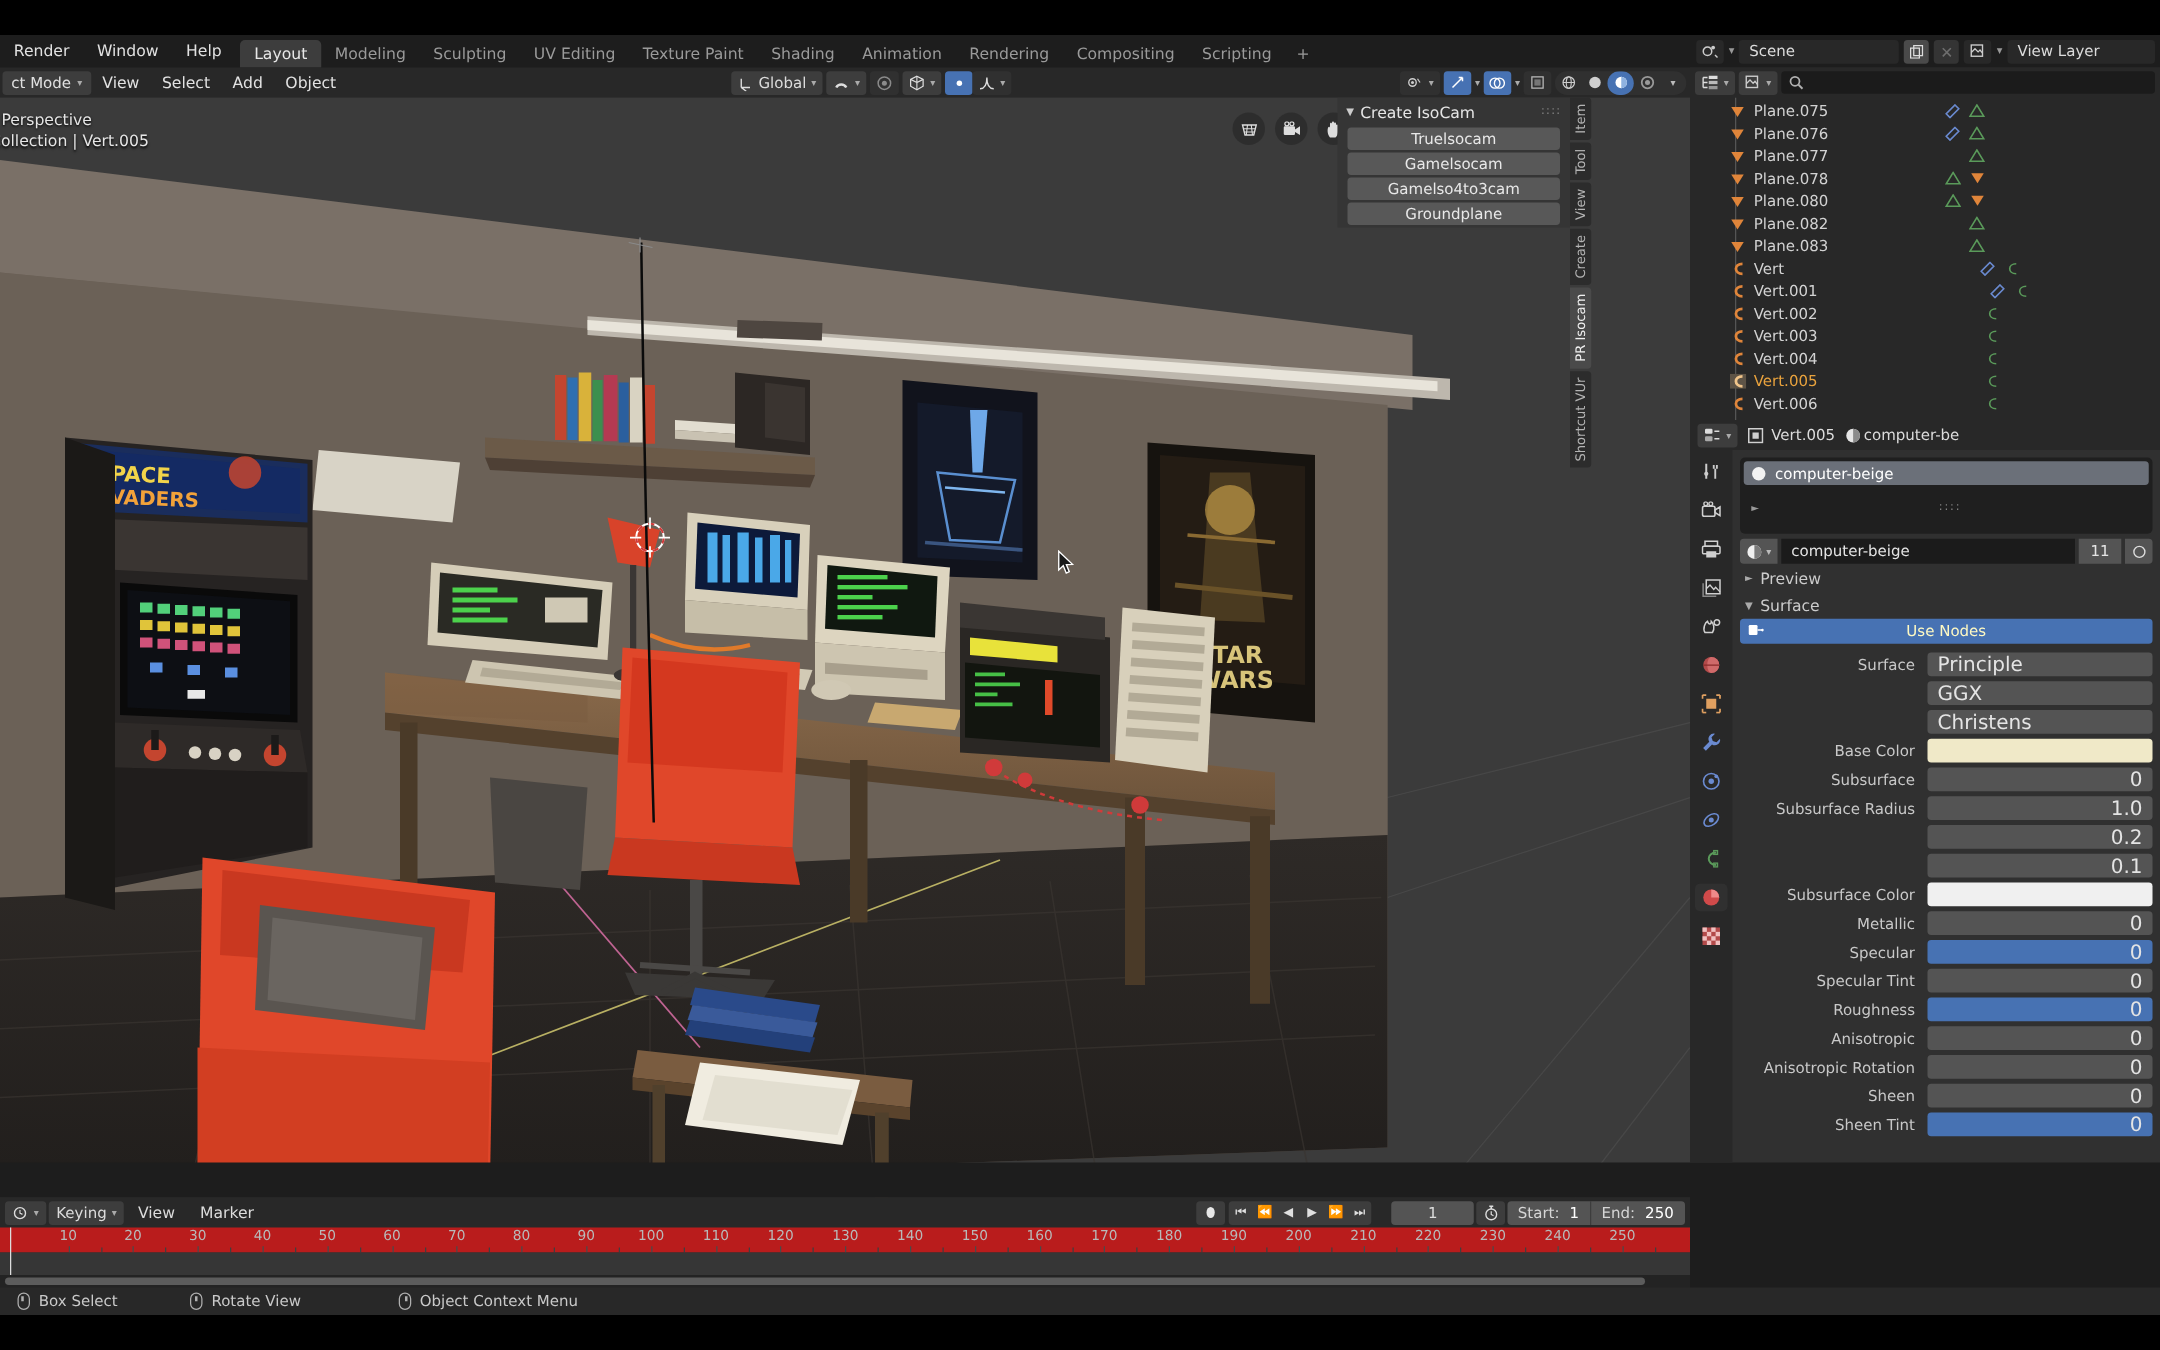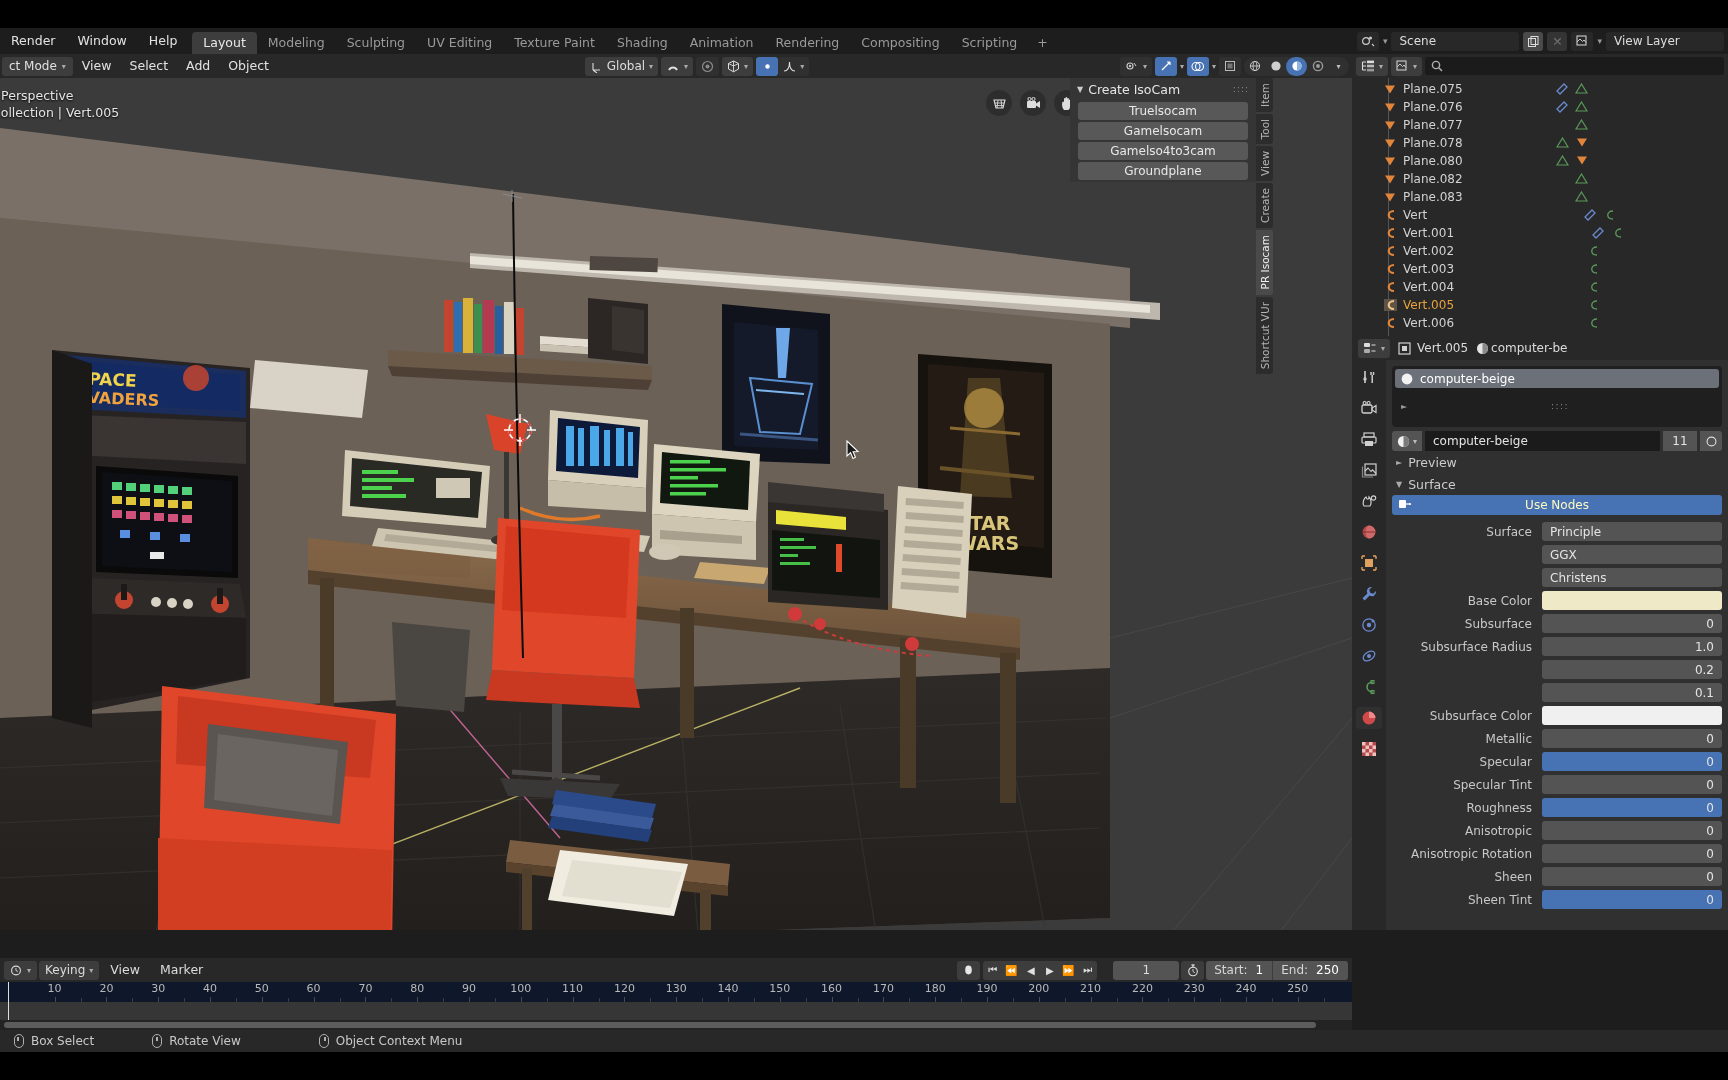--- a/index.html
+++ b/index.html
@@ -112,21 +112,21 @@
   .matusers { width:34px; height:20px; background:#545454; display:flex; align-items:center;
               justify-content:center; font-size:12px; color:#e4e4e4; }
   .sechdr { height:22px; display:flex; align-items:center; gap:6px; font-size:12.5px; color:#ccc; padding-left:4px; }
   .sechdr .caret { font-size:8px; color:#aaa; }
   .usenodes { height:20px; background:#4772b3; border-radius:3px; display:flex; align-items:center;
               justify-content:center; position:relative; font-size:12px; color:#fef9c3; margin-bottom:6px; }
   .usenodes .ic { position:absolute; left:6px; }
   .prow { display:flex; align-items:center; height:21px; margin-bottom:2px; }
   .plabel { width:150px; text-align:right; padding-right:10px; font-size:12px; color:#c8c8c8; white-space:nowrap; }
   .pfield { flex:1; height:19px; background:#545454; border-radius:3px; display:flex; align-items:center;
-            padding:0 8px; font-size:12px; color:#e4e4e4; }
+            padding:0 8px; font-size:16px; color:#e4e4e4; }
   .pfield.left { justify-content:flex-start; }
   .pfield.val { justify-content:flex-end; }
   .pfield.blue { background:#4772b3; }
   .pfield.swatch { background:#f0e9c8; }
   .pfield.swatch-w { background:#f0f0f0; }
 
   
   .timeline { position:absolute; left:0; top:958px; width:1352px; height:72px; background:#282828; }
   .tlhdr { height:24px; display:flex; align-items:center; gap:2px; padding:0 4px; }
   .tl-dd { height:19px; background:#3d3d3d; border-radius:3px; display:flex; align-items:center;
@@ -137,21 +137,21 @@
             align-items:center; justify-content:center; }
   .playgrp { display:flex; background:#3d3d3d; border-radius:3px; overflow:hidden; }
   .playgrp div { width:19px; height:19px; display:flex; align-items:center; justify-content:center; color:#e0e0e0; font-size:10px; }
   .tlright { display:flex; align-items:center; gap:2px; margin-left:14px; }
   .frmfield { width:66px; height:19px; background:#545454; border-radius:3px; display:flex;
               align-items:center; justify-content:center; font-size:12px; }
   .sebox { height:19px; background:#545454; border-radius:3px; display:flex; align-items:center; }
   .sebox .k { padding:0 6px 0 8px; font-size:12px; color:#d6d6d6; }
   .sebox .v { padding:0 9px 0 2px; font-size:12px; color:#fff; }
   .sebox .sep { width:1px; height:19px; background:#3d3d3d; }
-  .ruler { position:absolute; left:0; top:24px; width:1352px; height:20px; background:#0f172a; }
+  .ruler { position:absolute; left:0; top:24px; width:1352px; height:20px; background:#b91c1c; }
   .tick { position:absolute; top:0; font-size:11px; color:#b9b9b9; transform:translateX(-50%); }
   .tickline { position:absolute; bottom:0; width:1px; height:5px; background:#4a4a4a; }
   .tlstrip { position:absolute; left:0; top:44px; width:1352px; height:18px; background:#363636; }
   .tlbar { position:absolute; left:0; top:62px; width:1352px; height:10px; background:#232323; }
   .tlbar .thumb { position:absolute; left:4px; top:2px; height:6px; width:1312px; background:#5c5c5c; border-radius:3px; }
   .playhead { position:absolute; top:24px; width:1px; height:38px; background:#ddd; }
 
   
   .statusbar { position:absolute; left:0; top:1030px; width:1728px; height:22px; background:#282828;
                display:flex; align-items:center; font-size:12px; color:#c9c9c9; }

